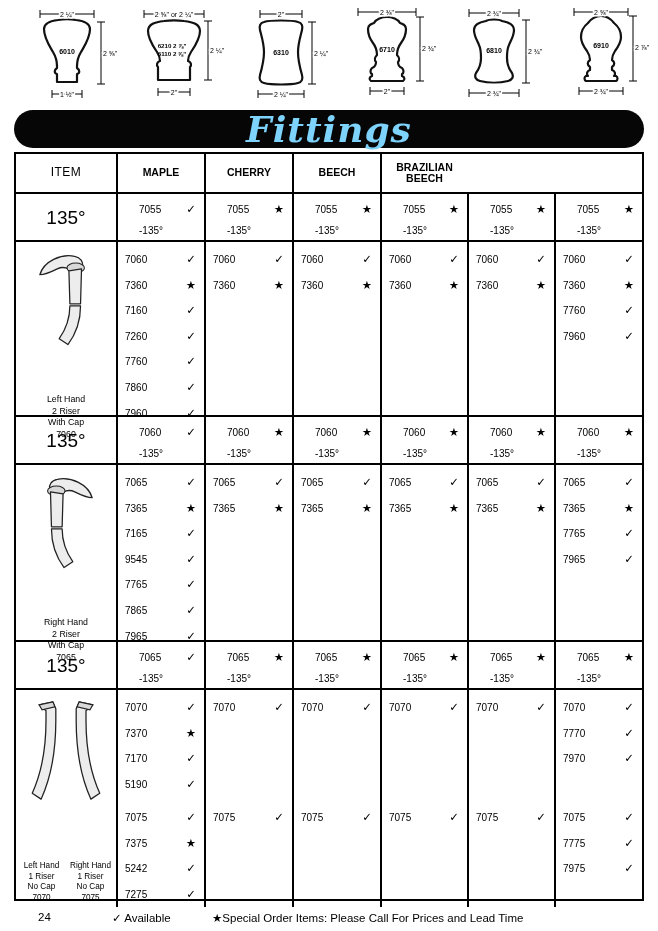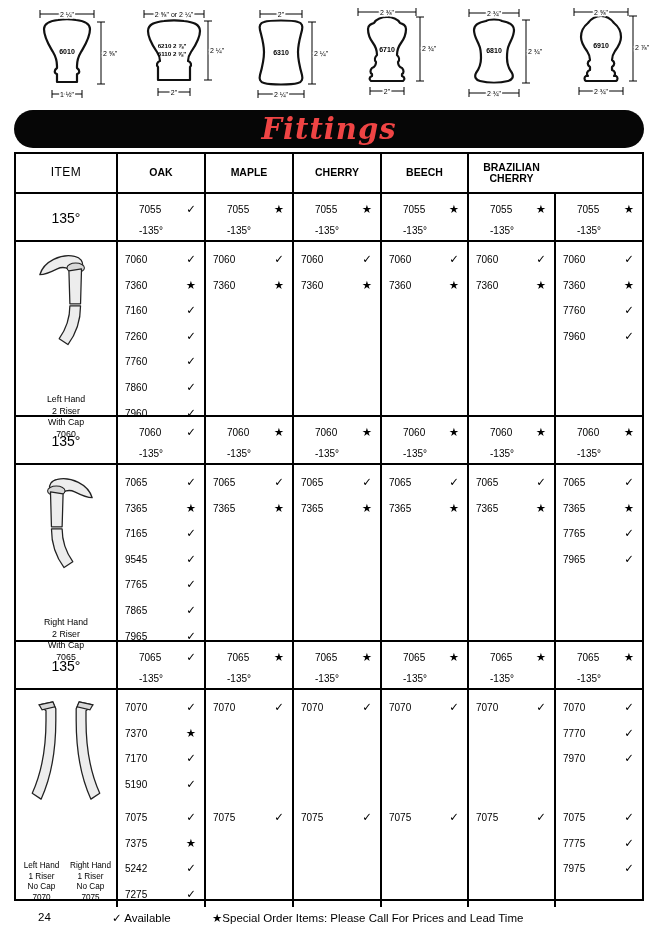--- a/index.html
+++ b/index.html
@@ -17,22 +17,22 @@
   .dln { stroke: #000; stroke-width: 1; fill: none; }
   .dim { font-family: "Liberation Sans", sans-serif; font-size: 7px; fill: #000;
          paint-order: stroke; stroke: #fff; stroke-width: 3px; }
   .dim.mid { text-anchor: middle; }
   .pmodel { font-family: "Liberation Sans", sans-serif; font-size: 7px; font-weight: bold;
             fill: #000; text-anchor: middle; }
   .pmodel.sm { font-size: 6.2px; }
   
   .banner { margin: 6px 14px 4px 14px; height: 38px; background: #060606; border-radius: 19px;
             display: flex; align-items: center; justify-content: center; }
-  .banner span { color: #ef4444; font-family: "DejaVu Serif", serif; font-style: italic;
-                 font-weight: bold; font-size: 29px; letter-spacing: 1px; }
+  .banner span { color: #7dd3fc; font-family: "DejaVu Serif", serif; font-style: italic;
+                 font-weight: bold; font-size: 36px; letter-spacing: 1px; }
   
   .ftable { margin: 0 14px; border: 2px solid #000; }
   .trow { display: grid; grid-template-columns: 100px 88px 88px 88px 87px 87px auto;
           border-top: 2px solid #000; }
   .trow:first-child { border-top: none; }
   .cell { position: relative; }
   .cell + .cell { border-left: 2px solid #000; }
   .thead { height: 38px; }
   .th { display: flex; align-items: center; justify-content: center; text-align: center;
         font-weight: bold; font-size: 10.5px; line-height: 11.5px; padding: 0 4px; }
@@ -40,21 +40,21 @@
   .r135 { height: 48px; }
   .r135 .codes .entry { line-height: 21px; padding-left: 21px; }
   .rbig2 { height: 175px; }
   .rbig4 { height: 177px; }
   .rbig6 { height: 211px; }
   .codes { padding-top: 5px; }
   .entry { display: flex; justify-content: space-between; align-items: baseline;
            padding: 0 8px 0 7px; line-height: 24.6px; }
   .code { font-size: 10px; }
   .mark { font-size: 11.5px; }
-  .angle-cell { display: flex; align-items: center; justify-content: center; font-size: 14px; }
+  .angle-cell { display: flex; align-items: center; justify-content: center; font-size: 19px; }
   .fig-cell { display: flex; flex-direction: column; align-items: center;
               justify-content: space-between; padding: 3px 2px 4px 2px; text-align: center; gap: 43px; }
   .fig-cell svg { display: block; }
   .fitshape { fill: #ededed; stroke: #222; stroke-width: 1.3; stroke-linejoin: round; }
   .fitdark { fill: #d8d8d8; stroke: #222; stroke-width: 1.1; }
   .caption { font-size: 8.8px; line-height: 11.5px; }
   .grp-top { height: 110px; overflow: hidden; }
   .fig6-imgs { display: flex; gap: 6px; align-items: flex-end; justify-content: center; margin-top: 4px; }
   .fig6-caps { display: flex; gap: 5px; justify-content: center; }
   .fig6-caps .caption { width: 44px; font-size: 8.2px; line-height: 10.5px; }
@@ -140,25 +140,24 @@
   </div>
 
   <div class="banner">
     <span>Fittings</span>
   </div>
 
   <div class="ftable">
 
     <div class="trow thead">
       <div class="cell th th-item">ITEM</div>
-      <div class="cell th">OAK</div>
       <div class="cell th">MAPLE</div>
       <div class="cell th">CHERRY</div>
       <div class="cell th">BEECH</div>
-      <div class="cell th">BRAZILIAN CHERRY</div>
+      <div class="cell th">BRAZILIAN BEECH</div>
     </div>
 
     <div class="trow r135">
       <div class="cell angle-cell">135°</div>
       <div class="cell codes">
   <div class="entry">
     <span class="code">7055</span>
     <span class="mark">✓</span>
   </div>
 

